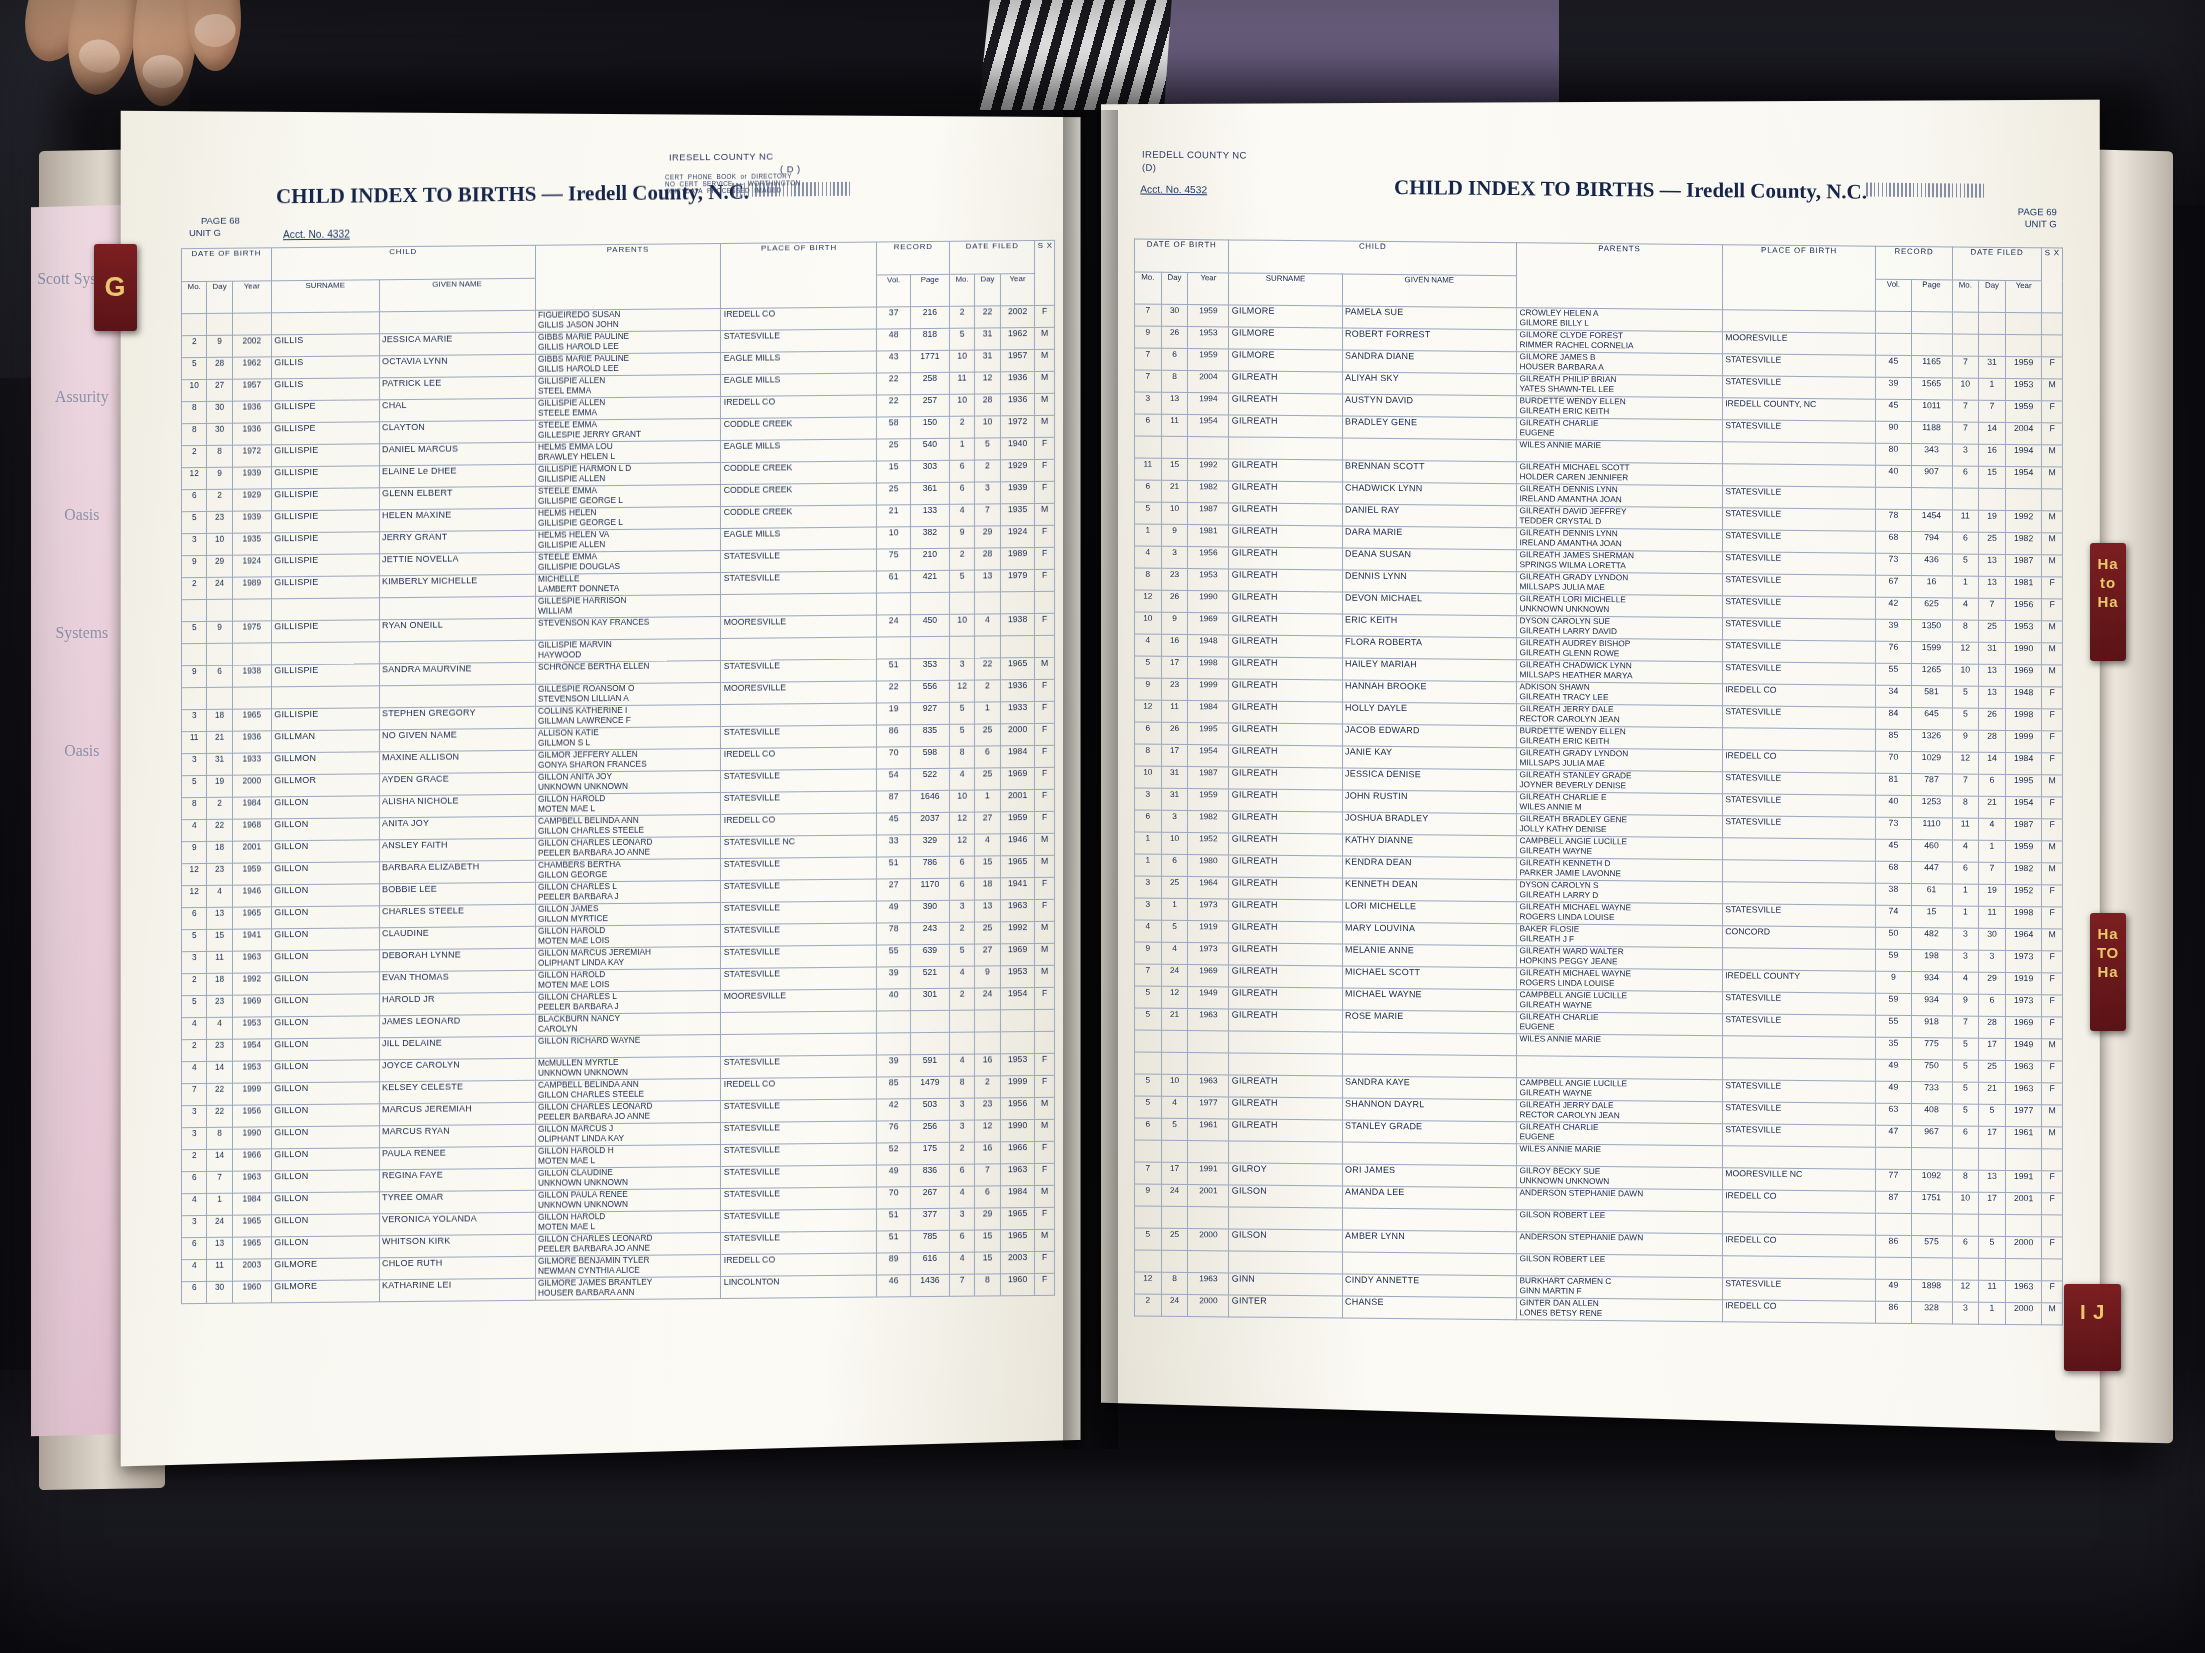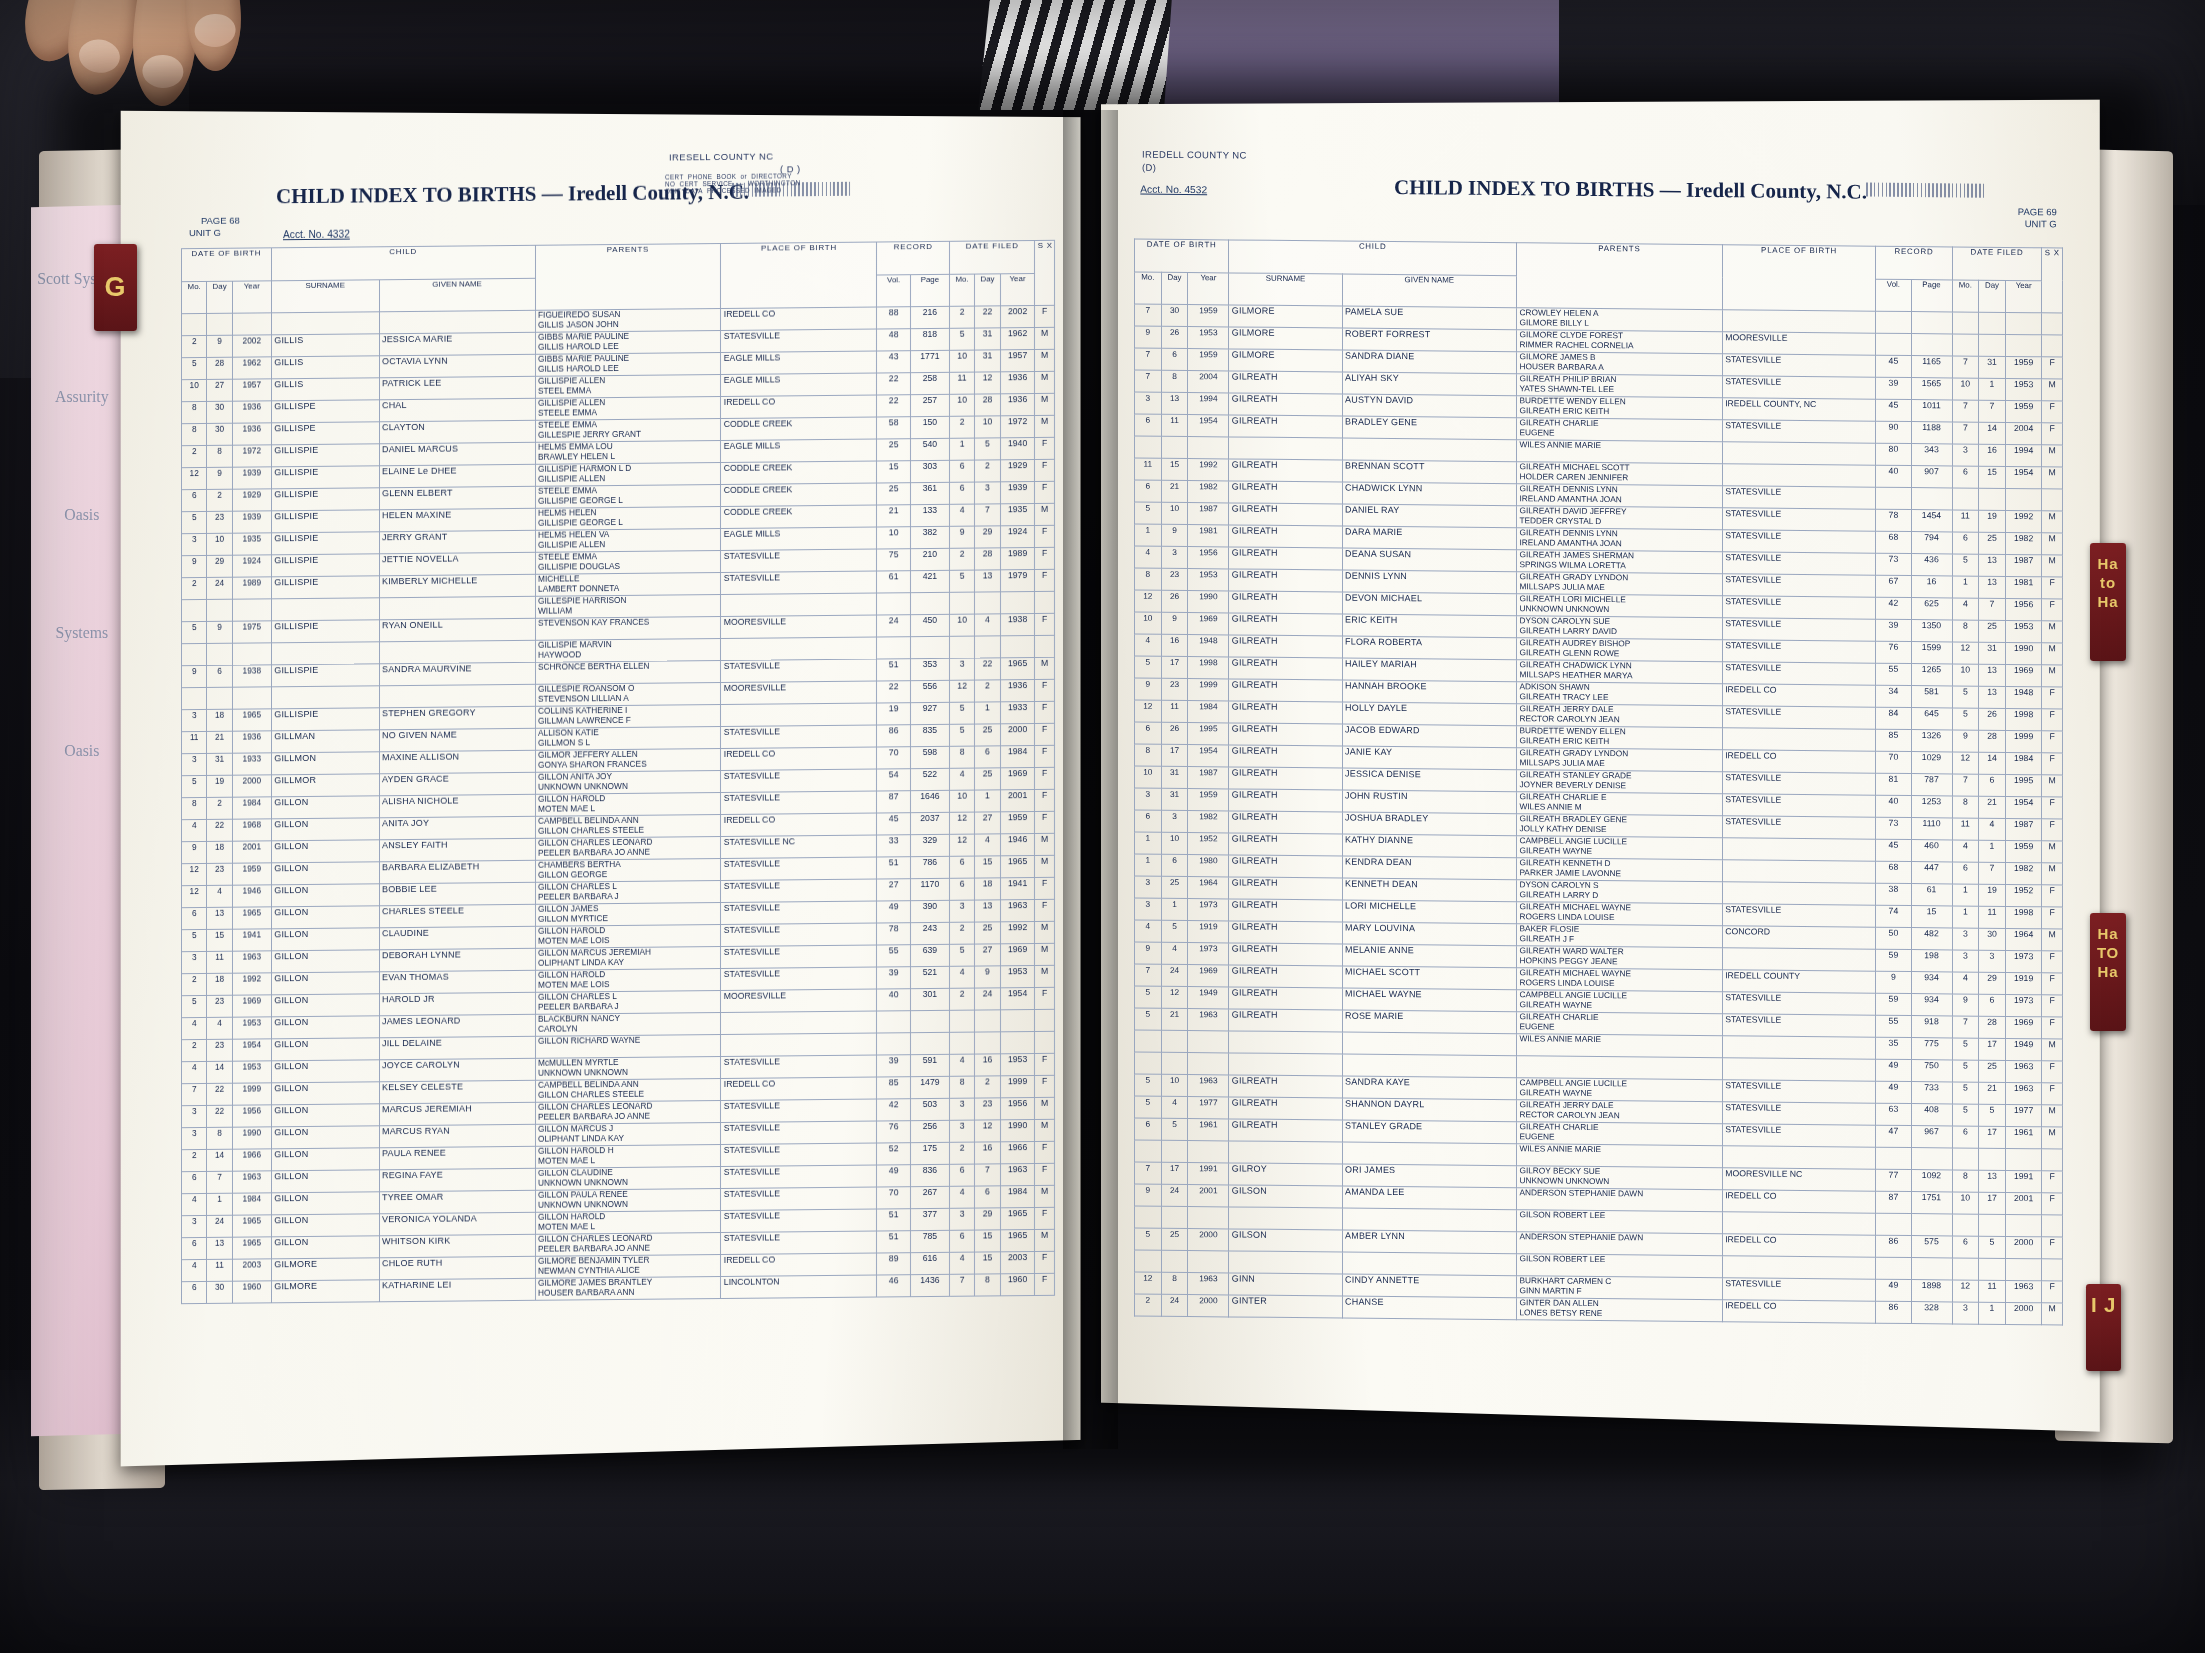--- a/index.html
+++ b/index.html
@@ -114,21 +114,21 @@
     color: #e8c86a;
     font-weight: bold;
     text-align: center;
     border-radius: 3.2px;
     box-shadow: 1.6px 2.4px 6.3px rgba(0,0,0,.5);
     letter-spacing: 0.8px;
   }
   .tab-g { left: 55px; top: 189px; width: 43px; height: 87px; font-size: 27px; line-height: 87px; }
   .tab-ha1 { right: 47px; top: 488px; width: 36px; height: 118px; font-size: 15px; padding-top: 11px; box-sizing: border-box; line-height: 19px; }
   .tab-ha2 { right: 47px; top: 858px; width: 36px; height: 118px; font-size: 15px; padding-top: 11px; box-sizing: border-box; line-height: 19px; }
-  .tab-ij { right: 52px; top: 1229px; width: 35px; height: 87px; font-size: 20.5px; padding-top: 7px; box-sizing: border-box; line-height: 27px; }
+  .tab-ij { right: 52px; top: 1229px; width: 57px; height: 87px; font-size: 20.5px; padding-top: 14px; box-sizing: border-box; line-height: 27px; }
   
   .binder-deco {
     position: absolute; left: -4.7px; top: 165px; width: 95px; height: 1197px;
     color: #6d7f9c; font-size: 15.8px; line-height: 118px;
     text-align: center; opacity: .75;
     font-family: "Liberation Serif", serif;
   }
   
   .ledger {
     position: absolute;
@@ -310,21 +310,21 @@
               <td class="d"></td>
               <td class="d"></td>
               <td class="d"></td>
               <td class="sn"></td>
               <td class="gn"></td>
               <td class="par">
                 <div>FIGUEIREDO SUSAN</div>
                 <div>GILLIS JASON JOHN</div>
               </td>
               <td class="pob">IREDELL CO</td>
-              <td class="num">88</td>
+              <td class="num">37</td>
               <td class="num">216</td>
               <td class="num">2</td>
               <td class="num">22</td>
               <td class="num">2002</td>
               <td class="num">F</td>
             </tr>
             <tr class="row">
               <td class="d">2</td>
               <td class="d">9</td>
               <td class="d">2002</td>

